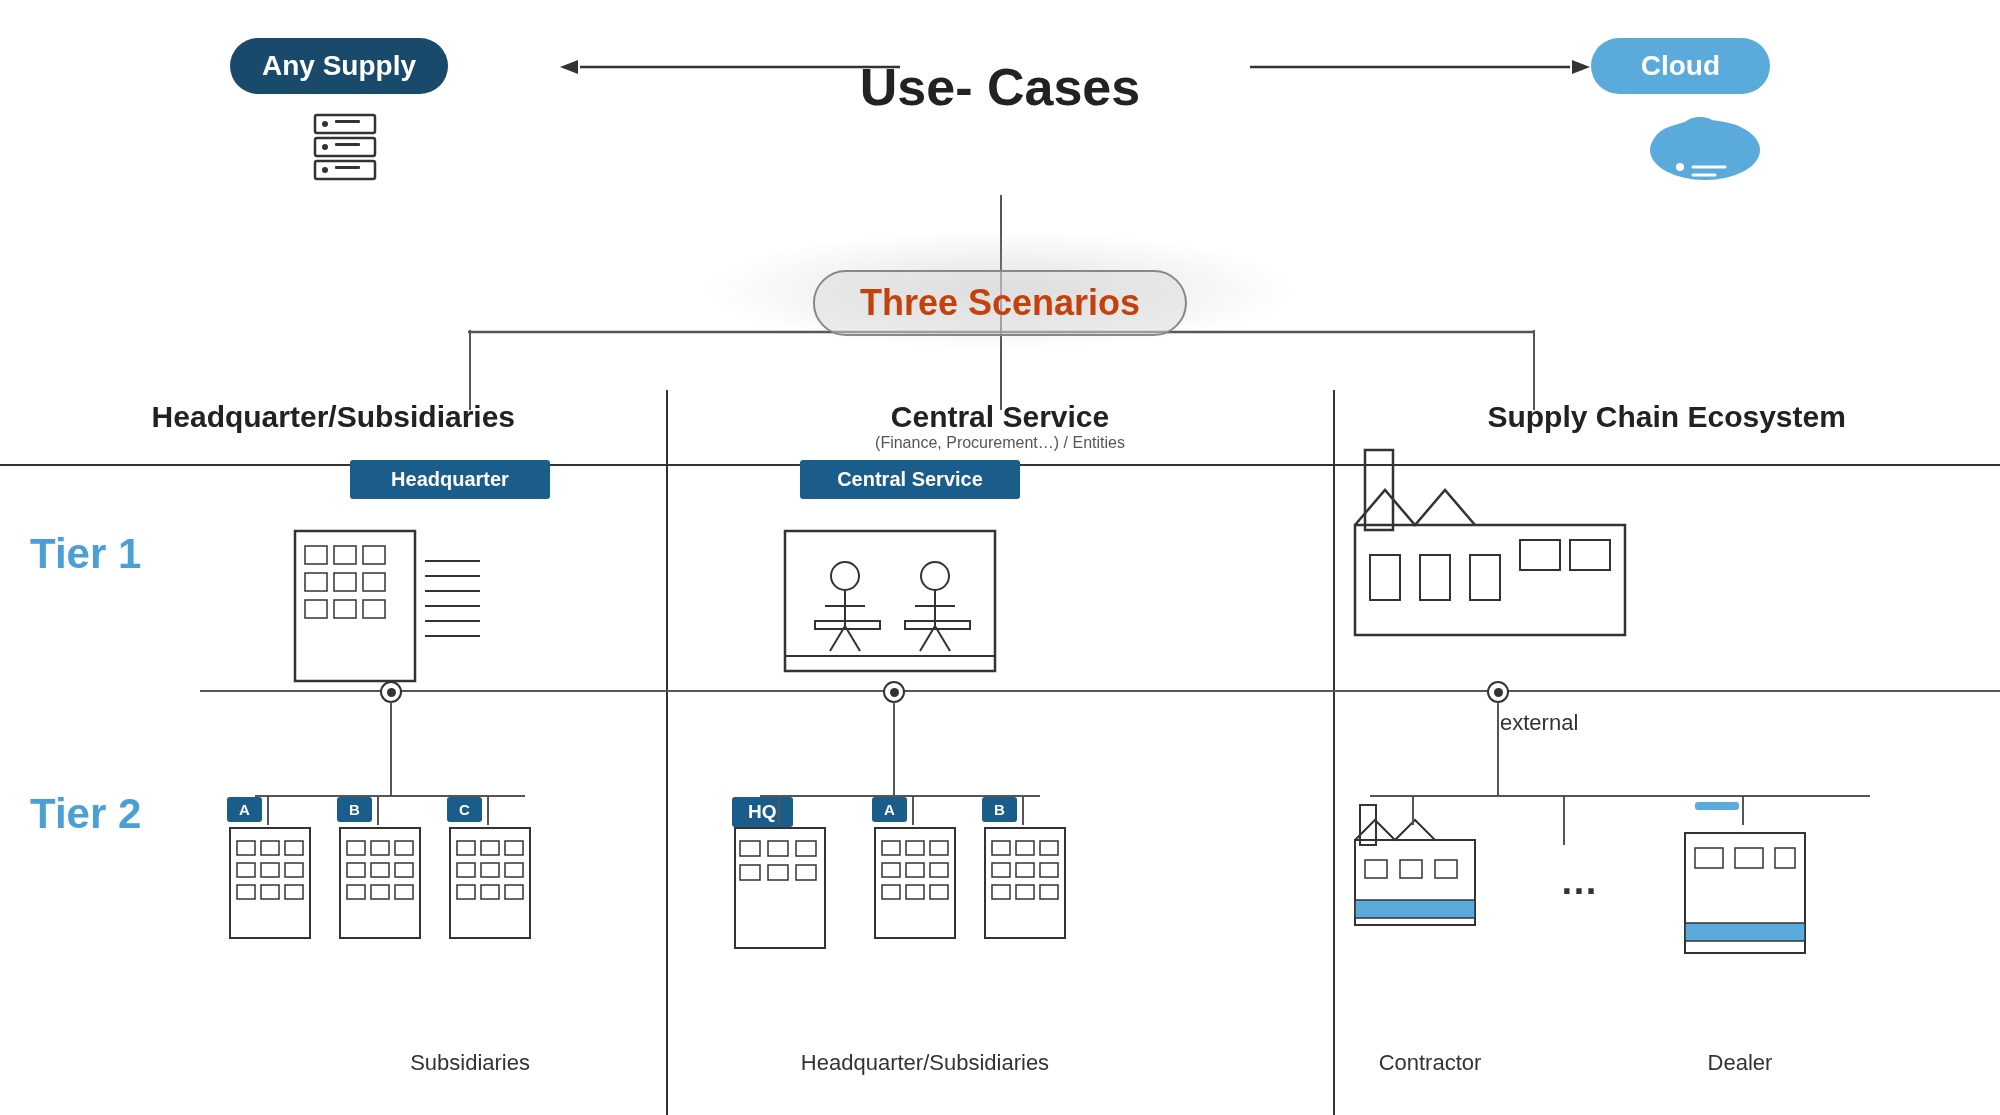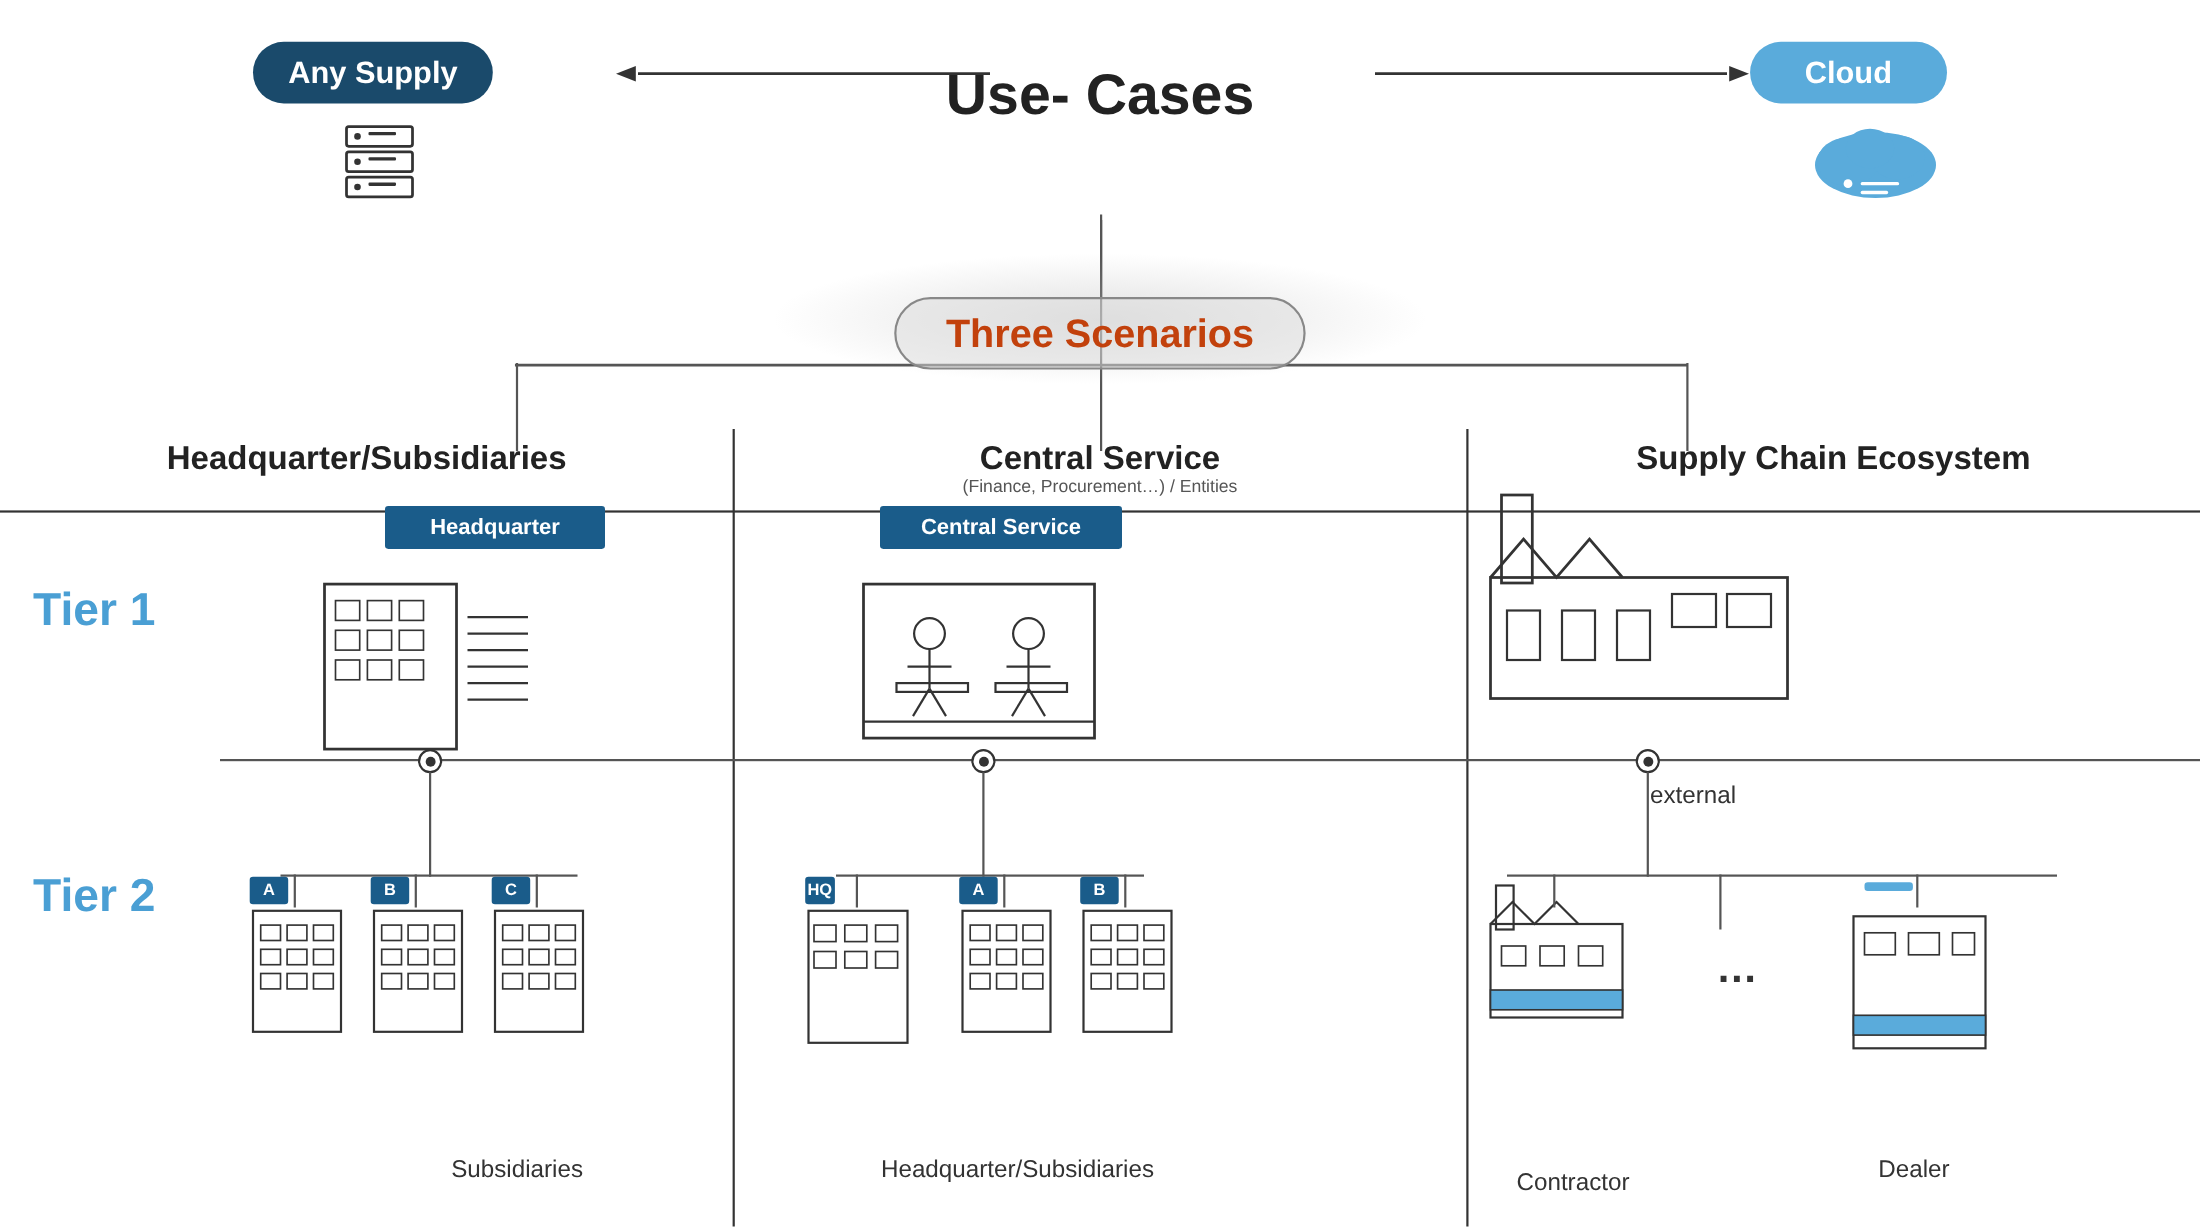--- a/index.html
+++ b/index.html
@@ -397,21 +397,21 @@
 <div style="position:absolute;left:267px;top:795px;width:2px;height:30px;background:#555;"></div>
 <div style="position:absolute;left:377px;top:795px;width:2px;height:30px;background:#555;"></div>
 <div style="position:absolute;left:487px;top:795px;width:2px;height:30px;background:#555;"></div>
 
 <div style="position:absolute;left:270px;top:1050px;font-size:22px;color:#333;text-align:right;width:260px;">Subsidiaries</div>
 
 <div style="position:absolute;left:760px;top:795px;width:280px;height:2px;background:#555;"></div>
 
 <div style="position:absolute;left:730px;top:795px;">
   <div style="position:absolute;left:2px;top:2px;">
-    <div class="badge" style="font-size:15px;padding:4px 2px;">HQ</div>
+    <div class="badge" style="font-size:19px;padding:4px 16px;">HQ</div>
   </div>
   <svg width="100" height="130" viewBox="0 0 100 130" xmlns="http://www.w3.org/2000/svg" style="margin-top:28px;">
     <rect x="5" y="5" width="90" height="120" fill="none" stroke="#333" stroke-width="2"></rect>
     <rect x="10" y="18" width="20" height="15" fill="none" stroke="#333" stroke-width="1.5"></rect>
     <rect x="38" y="18" width="20" height="15" fill="none" stroke="#333" stroke-width="1.5"></rect>
     <rect x="66" y="18" width="20" height="15" fill="none" stroke="#333" stroke-width="1.5"></rect>
     <rect x="10" y="42" width="20" height="15" fill="none" stroke="#333" stroke-width="1.5"></rect>
     <rect x="38" y="42" width="20" height="15" fill="none" stroke="#333" stroke-width="1.5"></rect>
     <rect x="66" y="42" width="20" height="15" fill="none" stroke="#333" stroke-width="1.5"></rect>
 
@@ -498,16 +498,16 @@
     <rect x="95" y="20" width="20" height="20" fill="none" stroke="#333" stroke-width="1.5"></rect>
 
     <rect x="5" y="95" width="120" height="18" fill="#5aabdb" stroke="#333" stroke-width="1.5"></rect>
   </svg>
 </div>
 
 <div style="position:absolute;left:1412px;top:795px;width:2px;height:30px;background:#555;"></div>
 <div style="position:absolute;left:1563px;top:795px;width:2px;height:50px;background:#555;"></div>
 <div style="position:absolute;left:1742px;top:795px;width:2px;height:30px;background:#555;"></div>
 
-<div style="position:absolute;left:1370px;top:1050px;font-size:22px;color:#333;text-align:center;width:120px;margin-top:12px;">Contractor</div>
+<div style="position:absolute;left:1370px;top:1050px;font-size:22px;color:#333;text-align:center;width:120px;">Contractor</div>
 <div style="position:absolute;left:1680px;top:1050px;font-size:22px;color:#333;text-align:center;width:120px;">Dealer</div>
 
 <div style="position:absolute;left:700px;top:230px;width:600px;height:120px;background:radial-gradient(ellipse at center, rgba(180,180,180,0.4) 0%, transparent 70%);pointer-events:none;z-index:5;"></div>
 
 </body></html>

